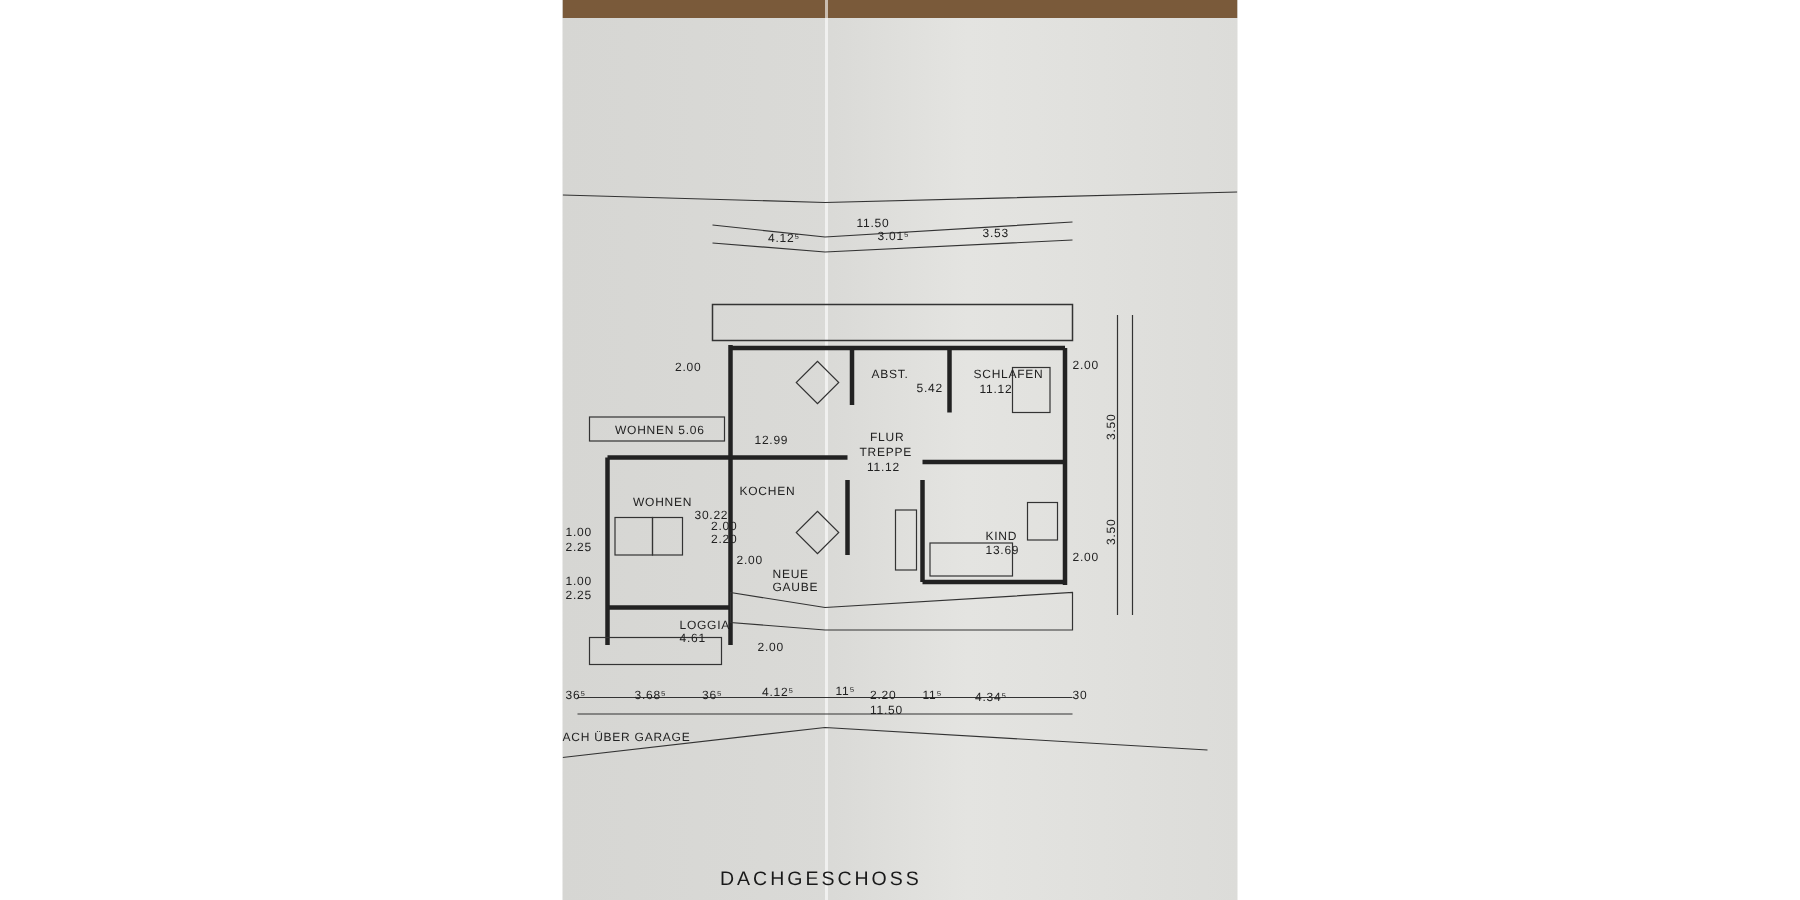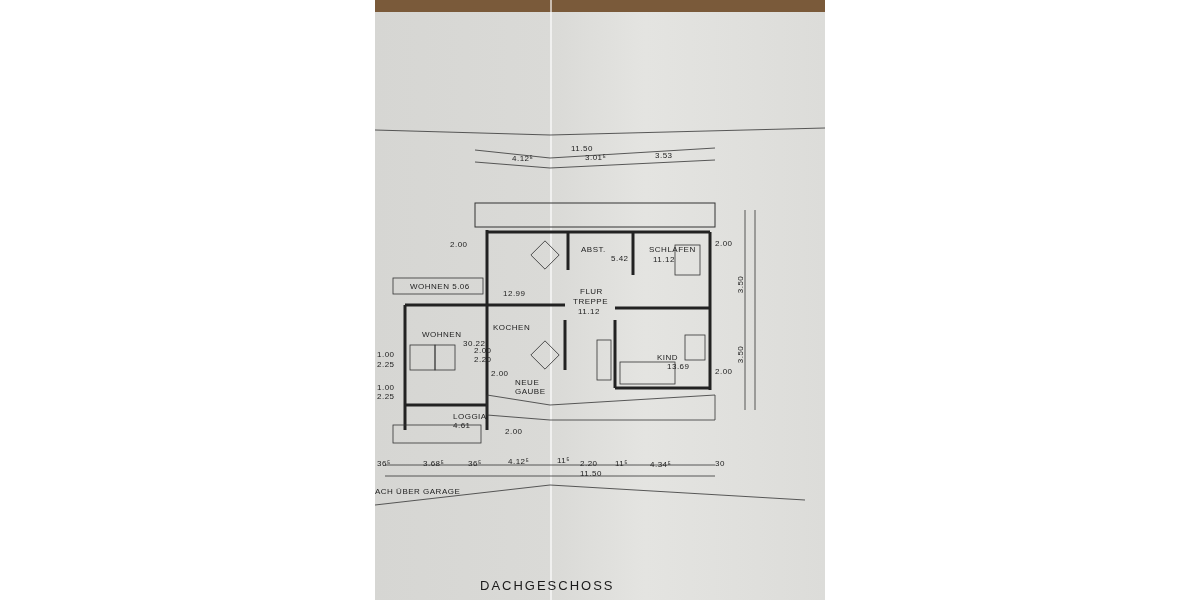--- a/index.html
+++ b/index.html
@@ -86,21 +86,21 @@
   <div class="lbl" style="left:99px;top:346px;">2.00</div>
   <div class="lbl" style="left:99px;top:355px;">2.20</div>
   <div class="lbl" style="left:2px;top:350px;">1.00</div>
   <div class="lbl" style="left:2px;top:360px;">2.25</div>
   <div class="lbl" style="left:2px;top:383px;">1.00</div>
   <div class="lbl" style="left:2px;top:392px;">2.25</div>
   <div class="lbl" style="left:116px;top:369px;">2.00</div>
   <div class="lbl" style="left:140px;top:378px;">NEUE</div>
   <div class="lbl" style="left:140px;top:387px;">GAUBE</div>
   <div class="lbl" style="left:282px;top:353px;">KIND</div>
-  <div class="lbl" style="left:292px;top:362px;">13.69</div>
+  <div class="lbl" style="left:282px;top:362px;">13.69</div>
   <div class="lbl" style="left:340px;top:367px;">2.00</div>
   <div class="lbl" style="left:78px;top:412px;">LOGGIA</div>
   <div class="lbl" style="left:78px;top:421px;">4.61</div>
   <div class="lbl" style="left:130px;top:427px;">2.00</div>
 
   <div class="lbl" style="left:196px;top:144px;">11.50</div>
   <div class="lbl" style="left:137px;top:154px;">4.12⁵</div>
   <div class="lbl" style="left:210px;top:153px;">3.01⁵</div>
   <div class="lbl" style="left:280px;top:151px;">3.53</div>
 

